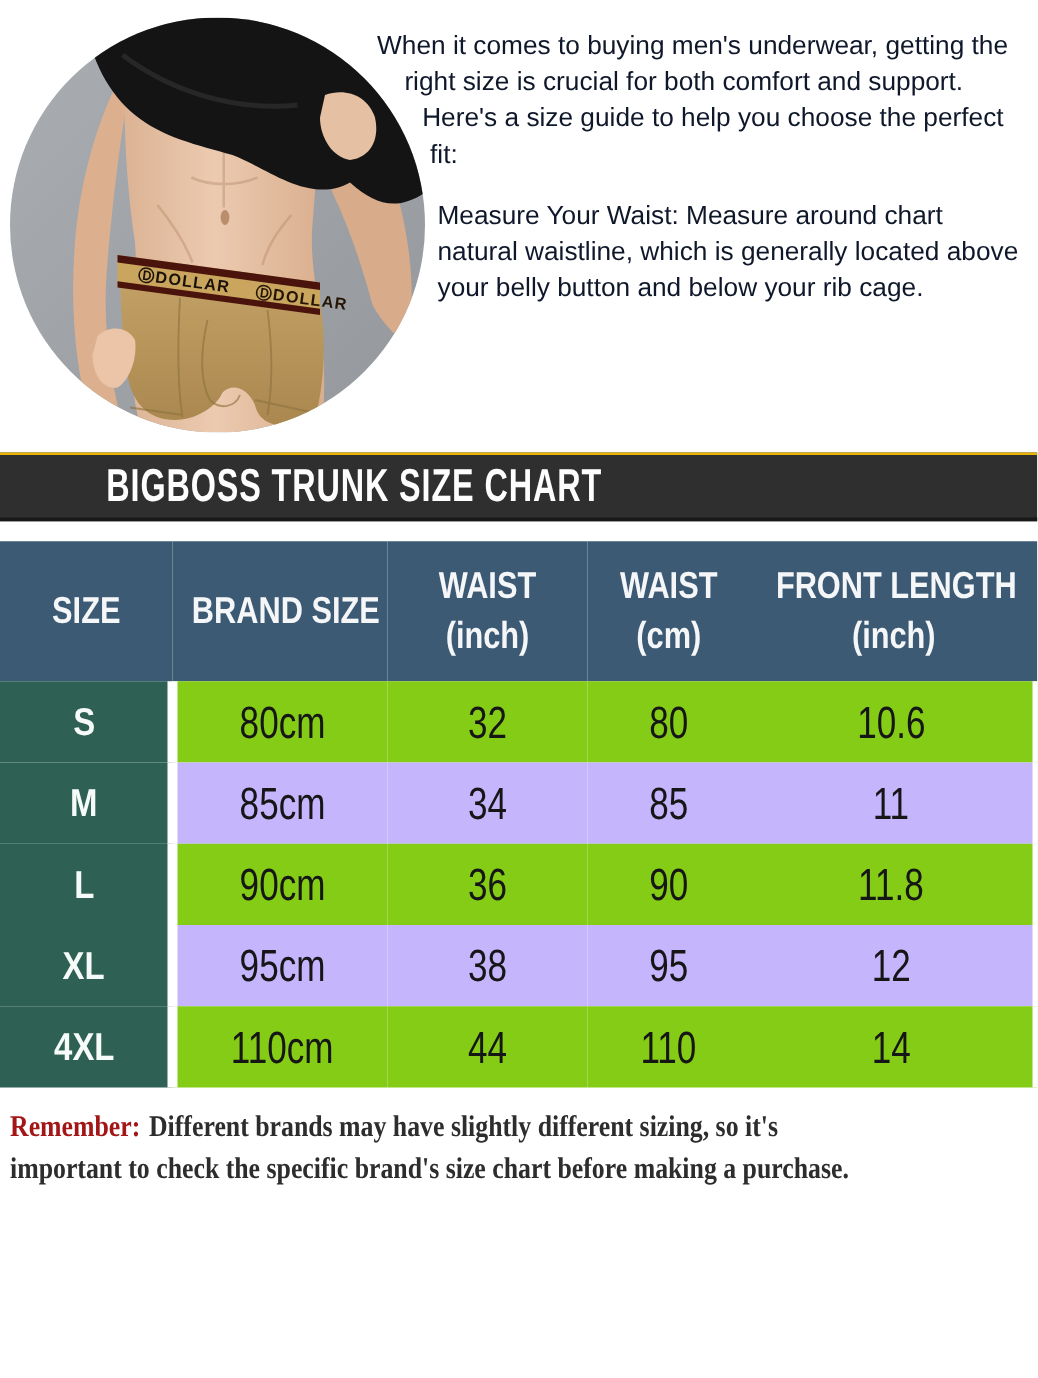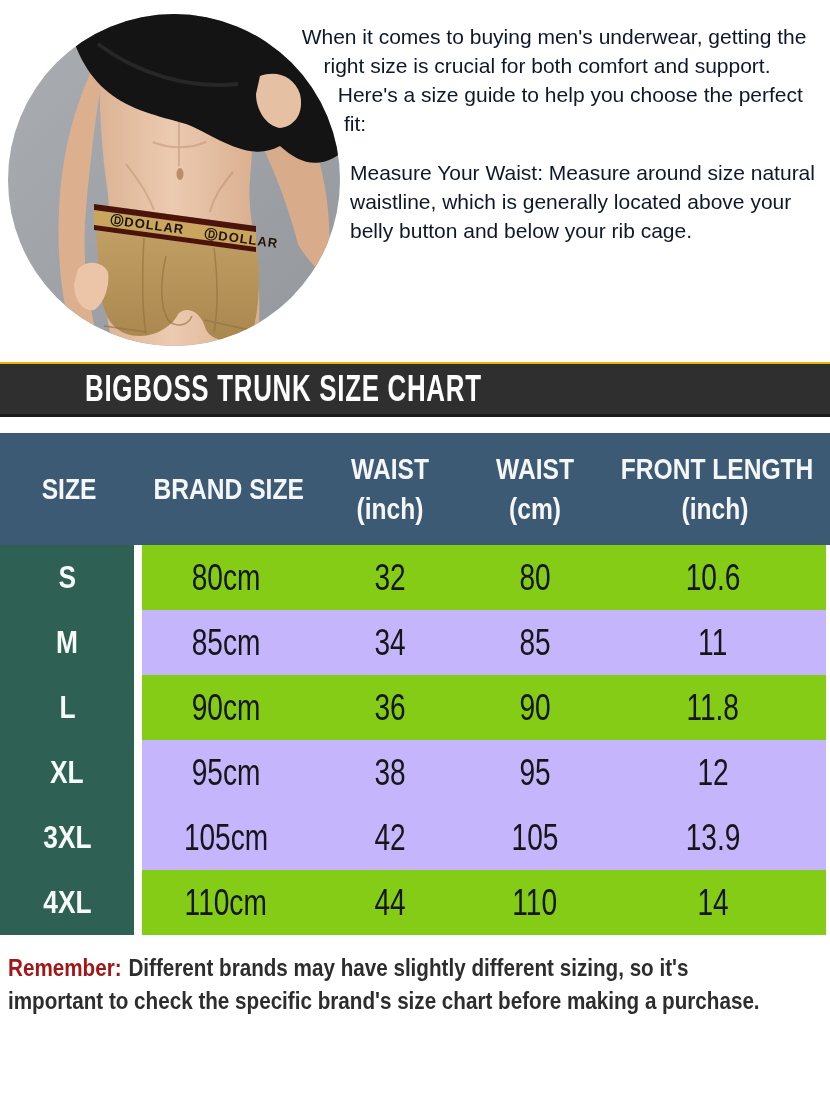--- a/index.html
+++ b/index.html
@@ -45,21 +45,21 @@
   .size-table td.size-cell{
     background:#2e6153;border-right:8px solid #ffffff;
   }
   .size-table td.size-cell .num{
     color:#f6faf9;font-weight:bold;font-size:31px;transform:scaleX(0.85);
   }
   .size-table td:last-child{border-right:8px solid #ffffff;}
   .size-table tr.striped td{background:#c4b5fd;}
   .size-table tr.striped td.size-cell{background:#2e6153;}
   
-  .footer-note{margin-top:16px;padding-left:8px;}
+  .footer-note{margin-top:16px;padding-left:8px;font-family:Liberation Serif, serif;}
   .f-line{
     white-space:nowrap;font-weight:bold;font-size:24px;line-height:33px;color:#2d2d2d;
     transform:scaleX(0.86);transform-origin:0 50%;
   }
   .f-label{color:#a31618;margin-right:8px;}
 </style>
 </head>
 <body>
 
 <div class="page">
@@ -117,21 +117,21 @@
         <polygon points="86,190 248,212 248,238 86,216" fill="#c9a55e"></polygon>
         <polygon points="86,190 248,212 248,218 86,196" fill="#4a140d"></polygon>
         <polygon points="86,211 248,233 248,238 86,216" fill="#4a140d"></polygon>
         <text x="102" y="210" transform="rotate(7.7 102 210)" font-size="13" font-weight="bold" letter-spacing="1" fill="#1a1208">ⒹDOLLAR</text>
         <text x="196" y="224" transform="rotate(7.7 196 224)" font-size="13" font-weight="bold" letter-spacing="1" fill="#241505">ⒹDOLLAR</text>
 
         <path d="M70,255 C80,245 95,248 100,258 C102,272 96,290 86,296 C74,298 66,285 66,270 Z" fill="#ecc5a8"></path>
       </svg>
     </div>
     <p class="p-intro">When it comes to buying men's underwear, getting the right size is crucial for both comfort and support. Here's a size guide to help you choose the perfect fit:</p>
-    <p class="p-measure">Measure Your Waist: Measure around size natural waistline, which is generally located above your belly button and below your rib cage.</p>
+    <p class="p-measure">Measure Your Waist: Measure around chart natural waistline, which is generally located above your belly button and below your rib cage.</p>
   </div>
 
   <div class="banner">
     <span class="banner-text">BIGBOSS TRUNK SIZE CHART</span>
   </div>
 
   <table class="size-table">
     <colgroup>
       <col style="width:138px">
         <col style="width:172px">
@@ -185,27 +185,20 @@
         <td><span class="num">90</span></td>
         <td><span class="num">11.8</span></td>
       </tr>
       <tr class="striped">
         <td class="size-cell"><span class="num">XL</span></td>
         <td><span class="num">95cm</span></td>
         <td><span class="num">38</span></td>
         <td><span class="num">95</span></td>
         <td><span class="num">12</span></td>
       </tr>
-      <tr class="striped">
-        <td class="size-cell"><span class="num">3XL</span></td>
-        <td><span class="num">105cm</span></td>
-        <td><span class="num">42</span></td>
-        <td><span class="num">105</span></td>
-        <td><span class="num">13.9</span></td>
-      </tr>
       <tr>
         <td class="size-cell"><span class="num">4XL</span></td>
         <td><span class="num">110cm</span></td>
         <td><span class="num">44</span></td>
         <td><span class="num">110</span></td>
         <td><span class="num">14</span></td>
       </tr>
     </tbody>
   </table>
 

